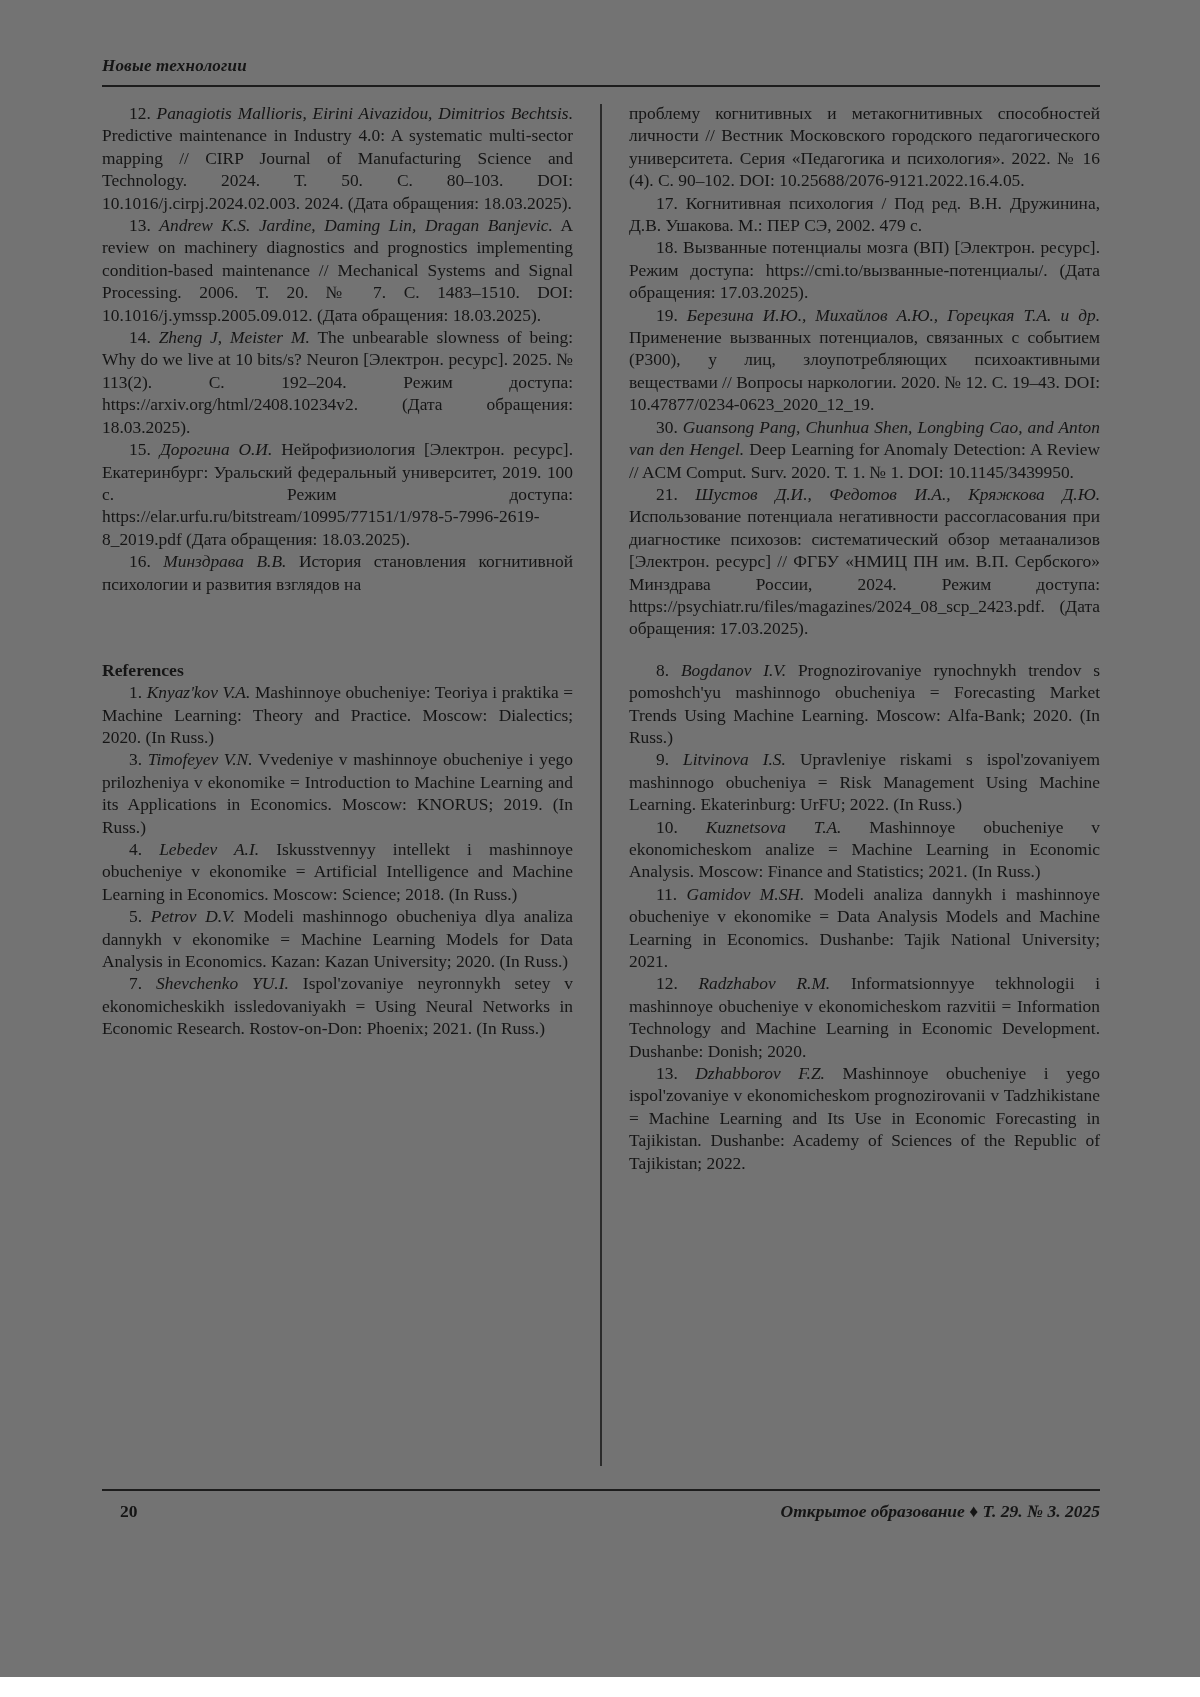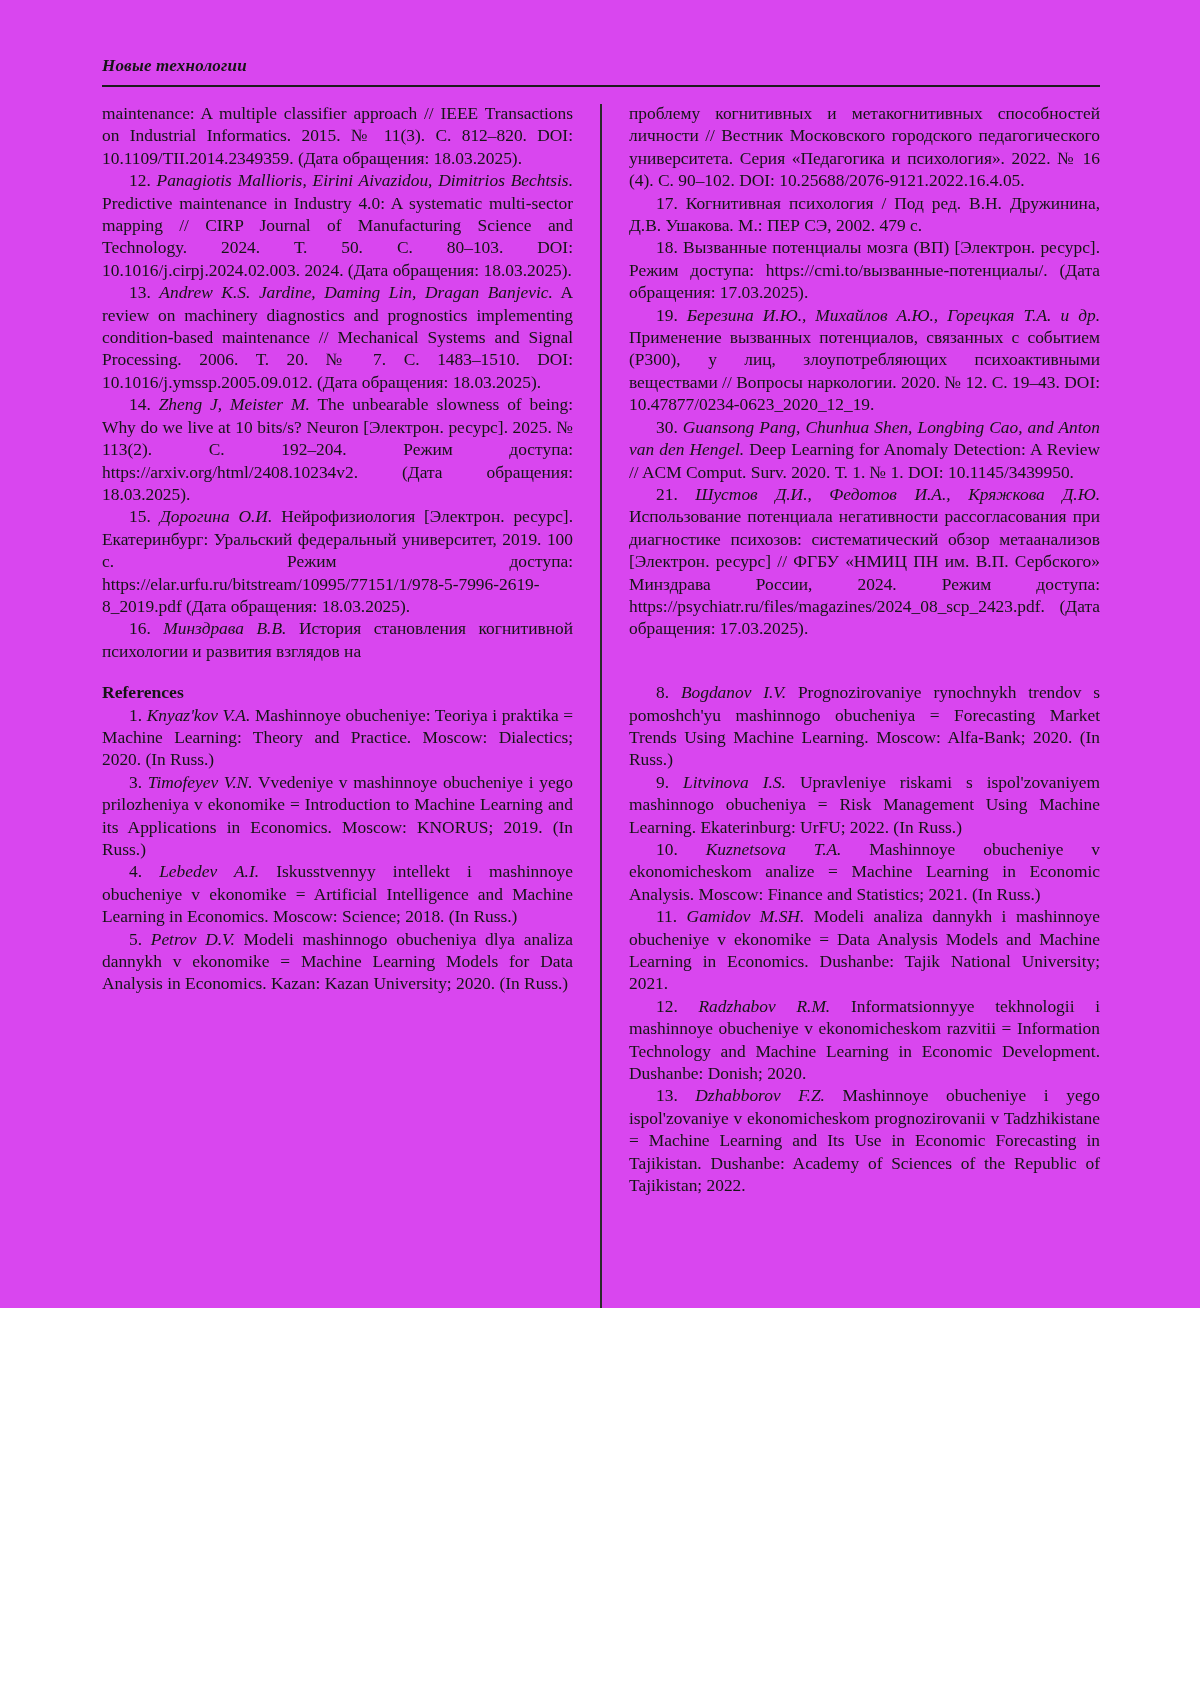--- a/index.html
+++ b/index.html
@@ -1,20 +1,20 @@
 <!DOCTYPE html>
 <html lang="ru"><head>
 <meta charset="utf-8">
 <style>
   * { margin: 0; padding: 0; box-sizing: border-box; }
   html, body { background: #ffffff; }
   .page {
     width: 1200px;
-    height: 1308px;
-    background: #d946ef;
+    height: 1677px;
+    background: #737373;
     position: relative;
     font-family: "Liberation Serif", "DejaVu Serif", serif;
     color: #151515;
     padding: 56px 100px 0 102px;
     overflow: hidden;
   }
   .running-head {
     font-size: 17px;
     line-height: 20px;
     font-weight: bold;
@@ -61,21 +61,21 @@
   .foot-rule {
     position: absolute;
     left: 102px;
     right: 100px;
     top: 1489px;
     height: 2px;
     background: #1c1c1c;
   }
   .footer {
     position: absolute;
-    left: 102px;
+    left: 120px;
     right: 100px;
     top: 1500px;
     display: flex;
     justify-content: space-between;
     align-items: center;
     font-size: 17.5px;
     line-height: 22px;
   }
   .footer .page-num { font-weight: bold; }
   .footer .journal { font-weight: bold; font-style: italic; margin-left: 20px; }
@@ -89,21 +89,20 @@
     <span>Новые технологии</span>
   </div>
 
   <div class="head-rule"></div>
 
   <div class="text-block">
     <div class="col-divider"></div>
 
     <section class="row">
       <div class="col">
-          <p class="para"><span>maintenance: A multiple classifier approach // IEEE Transactions on Industrial Informatics. 2015. № 11(3). С. 812–820. DOI: 10.1109/TII.2014.2349359. (Дата обращения: 18.03.2025).</span></p>
           <p class="para indent"><span>12. </span><em>Panagiotis Mallioris, Eirini Aivazidou, Dimitrios Bechtsis.</em><span> Predictive maintenance in Industry 4.0: A systematic multi-sector mapping // CIRP Journal of Manufacturing Science and Technology. 2024. Т. 50. С. 80–103. DOI: 10.1016/j.cirpj.2024.02.003. 2024. (Дата обращения: 18.03.2025).</span></p>
           <p class="para indent"><span>13. </span><em>Andrew K.S. Jardine, Daming Lin, Dragan Banjevic.</em><span> A review on machinery diagnostics and prognostics implementing condition-based maintenance // Mechanical Systems and Signal Processing. 2006. Т. 20. № 7. С. 1483–1510. DOI: 10.1016/j.ymssp.2005.09.012. (Дата обращения: 18.03.2025).</span></p>
           <p class="para indent"><span>14. </span><em>Zheng J, Meister M.</em><span> The unbearable slowness of being: Why do we live at 10 bits/s? Neuron [Электрон. ресурс]. 2025. № 113(2). С. 192–204. Режим доступа: https://arxiv.org/html/2408.10234v2. (Дата обращения: 18.03.2025).</span></p>
           <p class="para indent"><span>15. </span><em>Дорогина О.И.</em><span> Нейрофизиология [Электрон. ресурс]. Екатеринбург: Уральский федеральный университет, 2019. 100 с. Режим доступа: https://elar.urfu.ru/bitstream/10995/77151/1/978-5-7996-2619-8_2019.pdf (Дата обращения: 18.03.2025).</span></p>
           <p class="para indent"><span>16. </span><em>Минздрава В.В.</em><span> История становления когнитивной психологии и развития взглядов на</span></p>
         </div>
       <div class="col">
           <p class="para"><span>проблему когнитивных и метакогнитивных способностей личности // Вестник Московского городского педагогического университета. Серия «Педагогика и психология». 2022. № 16 (4). С. 90–102. DOI: 10.25688/2076-9121.2022.16.4.05.</span></p>
           <p class="para indent"><span>17. Когнитивная психология / Под ред. В.Н. Дружинина, Д.В. Ушакова. М.: ПЕР СЭ, 2002. 479 с.</span></p>
           <p class="para indent"><span>18. Вызванные потенциалы мозга (ВП) [Электрон. ресурс]. Режим доступа: https://cmi.to/вызванные-потенциалы/. (Дата обращения: 17.03.2025).</span></p>
@@ -114,20 +113,21 @@
     </section>
 
     <section class="row refs-row">
       <div class="col">
         <h3 class="refs-heading">References</h3>
         <div>
             <p class="para indent"><span>1. </span><em>Knyaz'kov V.A.</em><span> Mashinnoye obucheniye: Teoriya i praktika = Machine Learning: Theory and Practice. Moscow: Dialectics; 2020. (In Russ.)</span></p>
             <p class="para indent"><span>3. </span><em>Timofeyev V.N.</em><span> Vvedeniye v mashinnoye obucheniye i yego prilozheniya v ekonomike = Introduction to Machine Learning and its Applications in Economics. Moscow: KNORUS; 2019. (In Russ.)</span></p>
             <p class="para indent"><span>4. </span><em>Lebedev A.I.</em><span> Iskusstvennyy intellekt i mashinnoye obucheniye v ekonomike = Artificial Intelligence and Machine Learning in Economics. Moscow: Science; 2018. (In Russ.)</span></p>
             <p class="para indent"><span>5. </span><em>Petrov D.V.</em><span> Modeli mashinnogo obucheniya dlya analiza dannykh v ekonomike = Machine Learning Models for Data Analysis in Economics. Kazan: Kazan University; 2020. (In Russ.)</span></p>
+            <p class="para indent"><span>7. </span><em>Shevchenko YU.I.</em><span> Ispol'zovaniye neyronnykh setey v ekonomicheskikh issledovaniyakh = Using Neural Networks in Economic Research. Rostov-on-Don: Phoenix; 2021. (In Russ.)</span></p>
           </div>
       </div>
       <div class="col">
           <p class="para indent"><span>8. </span><em>Bogdanov I.V.</em><span> Prognozirovaniye rynochnykh trendov s pomoshch'yu mashinnogo obucheniya = Forecasting Market Trends Using Machine Learning. Moscow: Alfa-Bank; 2020. (In Russ.)</span></p>
           <p class="para indent"><span>9. </span><em>Litvinova I.S.</em><span> Upravleniye riskami s ispol'zovaniyem mashinnogo obucheniya = Risk Management Using Machine Learning. Ekaterinburg: UrFU; 2022. (In Russ.)</span></p>
           <p class="para indent"><span>10. </span><em>Kuznetsova T.A.</em><span> Mashinnoye obucheniye v ekonomicheskom analize = Machine Learning in Economic Analysis. Moscow: Finance and Statistics; 2021. (In Russ.)</span></p>
           <p class="para indent"><span>11. </span><em>Gamidov M.SH.</em><span> Modeli analiza dannykh i mashinnoye obucheniye v ekonomike = Data Analysis Models and Machine Learning in Economics. Dushanbe: Tajik National University; 2021.</span></p>
           <p class="para indent"><span>12. </span><em>Radzhabov R.M.</em><span> Informatsionnyye tekhnologii i mashinnoye obucheniye v ekonomicheskom razvitii = Information Technology and Machine Learning in Economic Development. Dushanbe: Donish; 2020.</span></p>
           <p class="para indent"><span>13. </span><em>Dzhabborov F.Z.</em><span> Mashinnoye obucheniye i yego ispol'zovaniye v ekonomicheskom prognozirovanii v Tadzhikistane = Machine Learning and Its Use in Economic Forecasting in Tajikistan. Dushanbe: Academy of Sciences of the Republic of Tajikistan; 2022.</span></p>
         </div>

